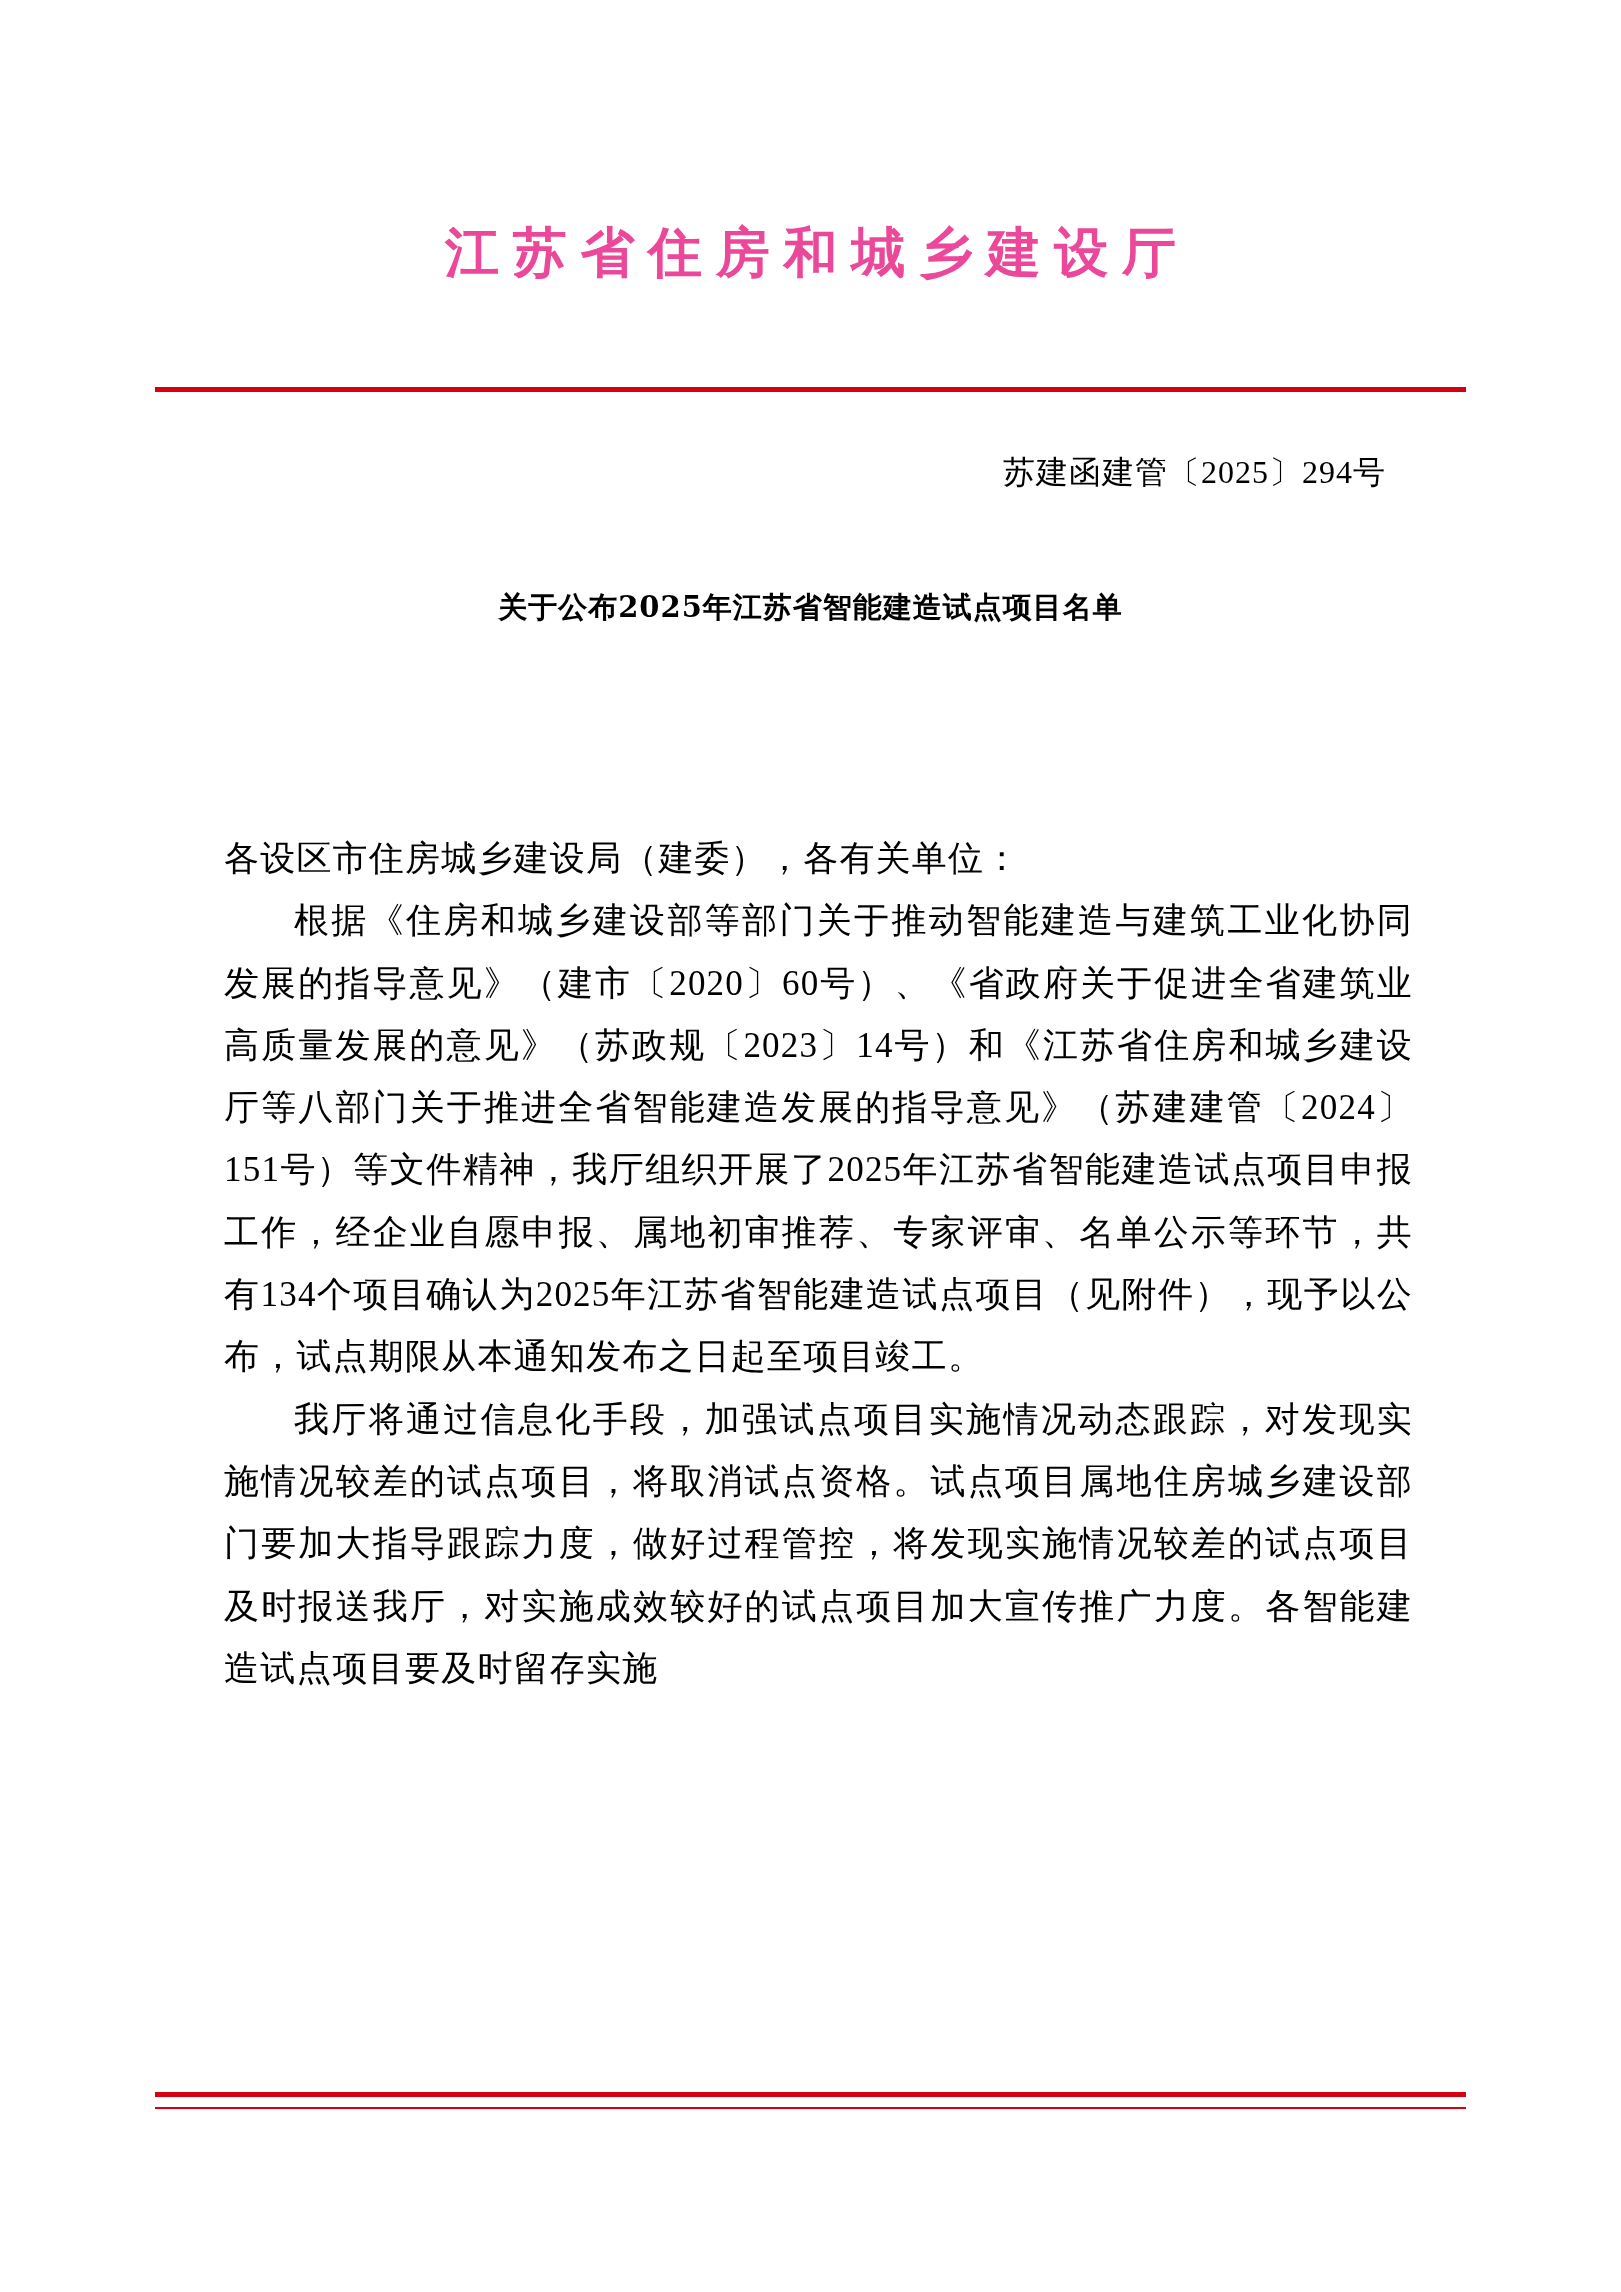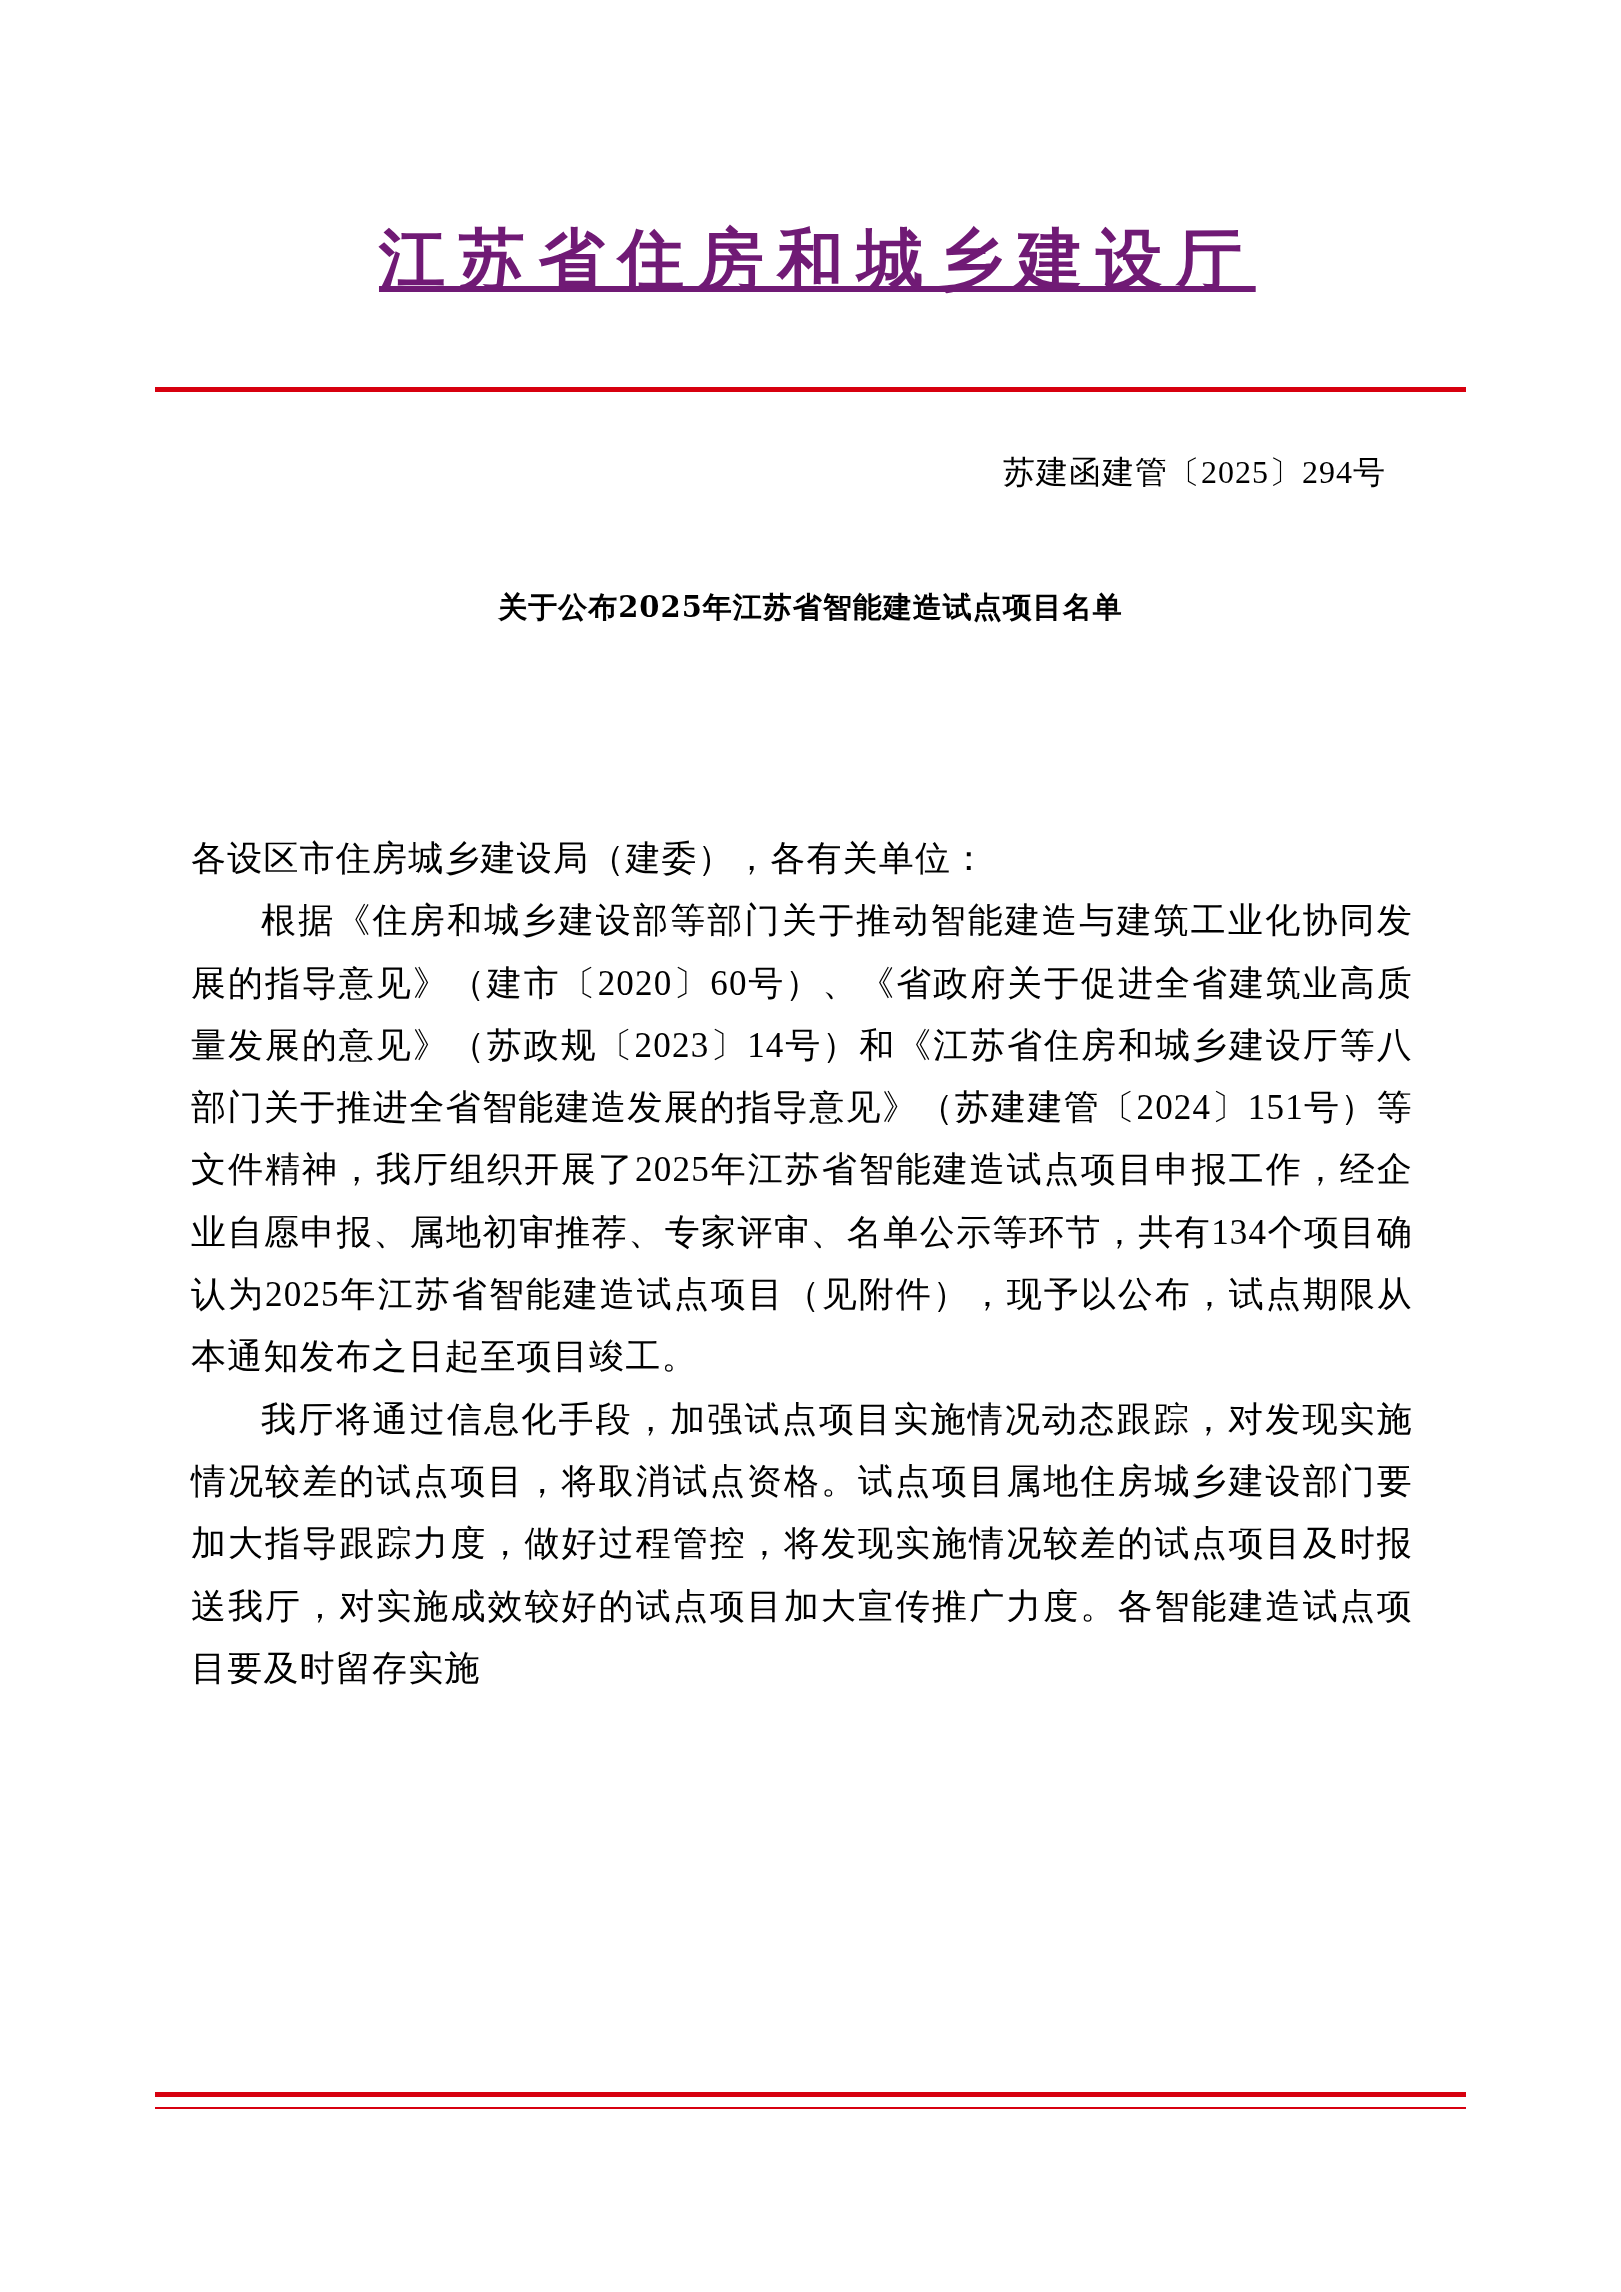--- a/index.html
+++ b/index.html
@@ -25,27 +25,26 @@
   .letterhead {
     position: absolute;
     left: 0;
     right: 0;
     top: 223px;
     text-align: center;
   }
   .letterhead-title {
     font-family: "DejaVu Serif", "Liberation Serif", serif;
     font-weight: bold;
-    font-size: 66px;
+    font-size: 54px;
     letter-spacing: 13.7px;
-    color: #701a75;
+    color: #ec4899;
     line-height: 1.1;
     white-space: nowrap;
     text-indent: 13.7px;
-    text-decoration: underline;
   }
 
   .header-rule {
     position: absolute;
     left: 155px;
     right: 155px;
     top: 387px;
     height: 4.9px;
     background: #d7000f;
   }
@@ -74,21 +73,21 @@
     line-height: 1.45;
     letter-spacing: 1px;
   }
   .doc-title .line2 {
     display: block;
   }
 
   
   .body-text {
     position: absolute;
-    left: 191px;
+    left: 224px;
     right: 208px;
     top: 828px;
     font-size: 35px;
     line-height: 1.78;
     letter-spacing: 1.2px;
     text-align: justify;
     text-justify: inter-ideograph;
   }
   .body-text p {
     margin: 0 0 0 0;

